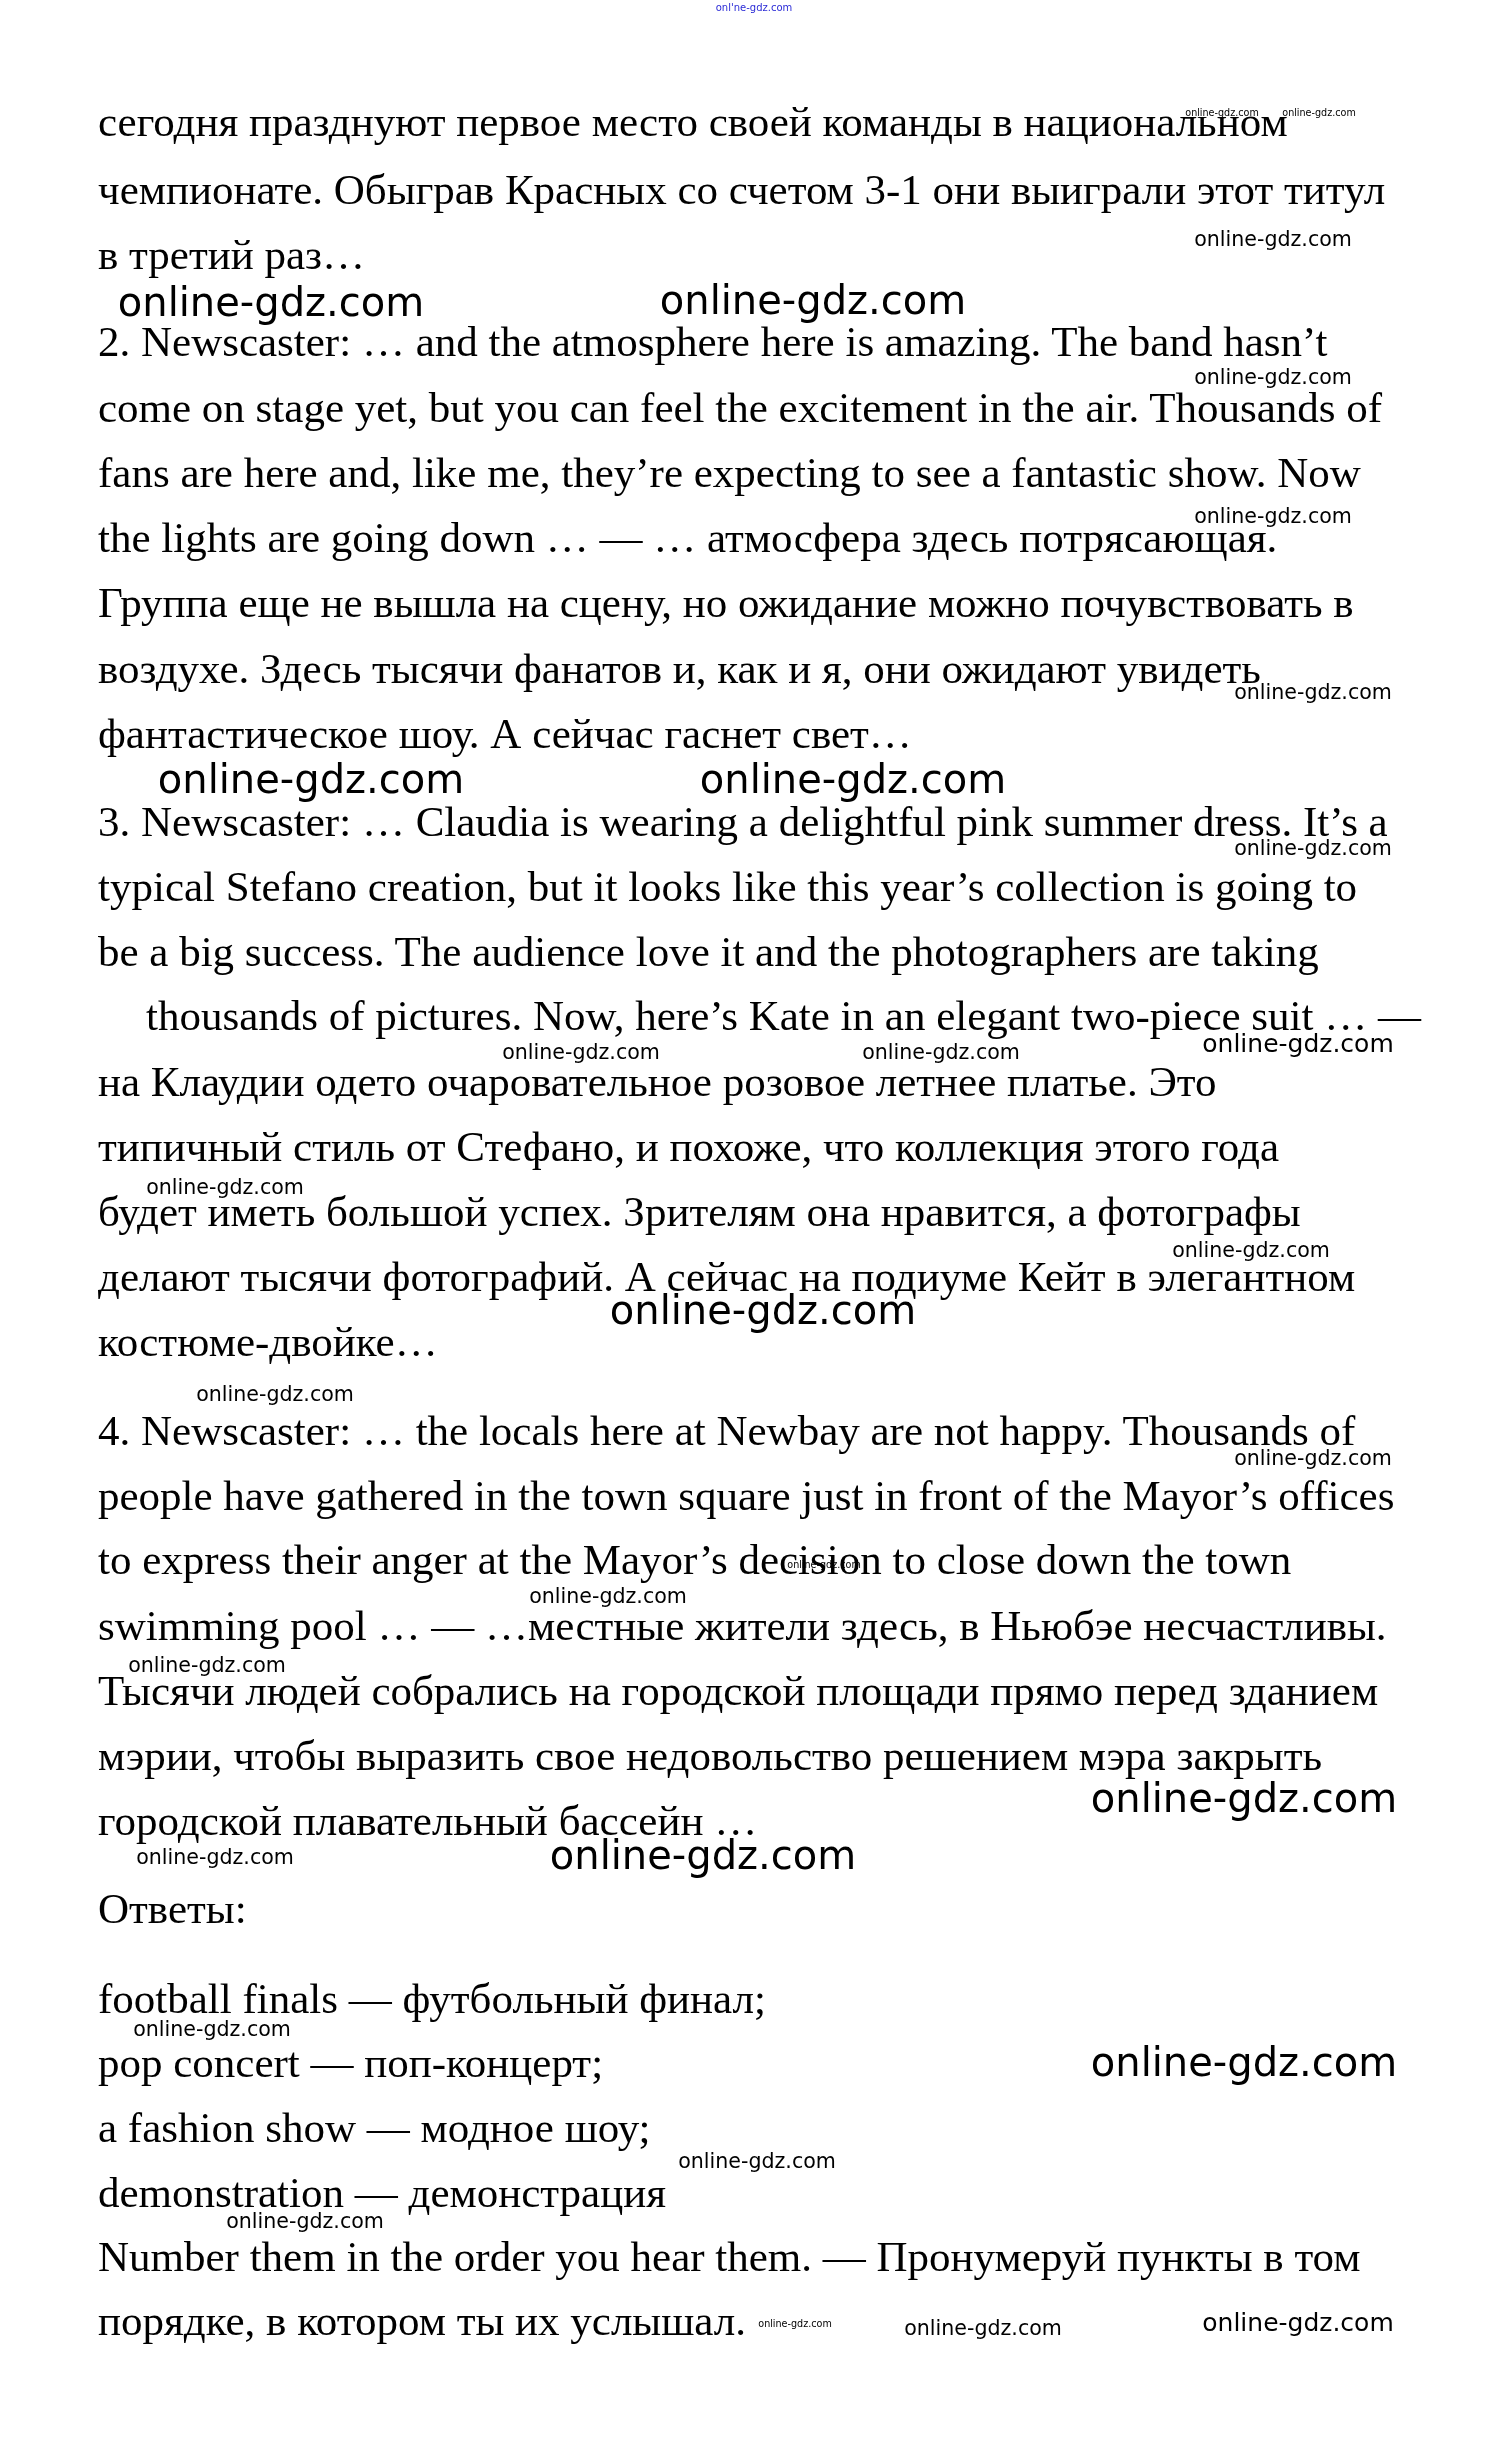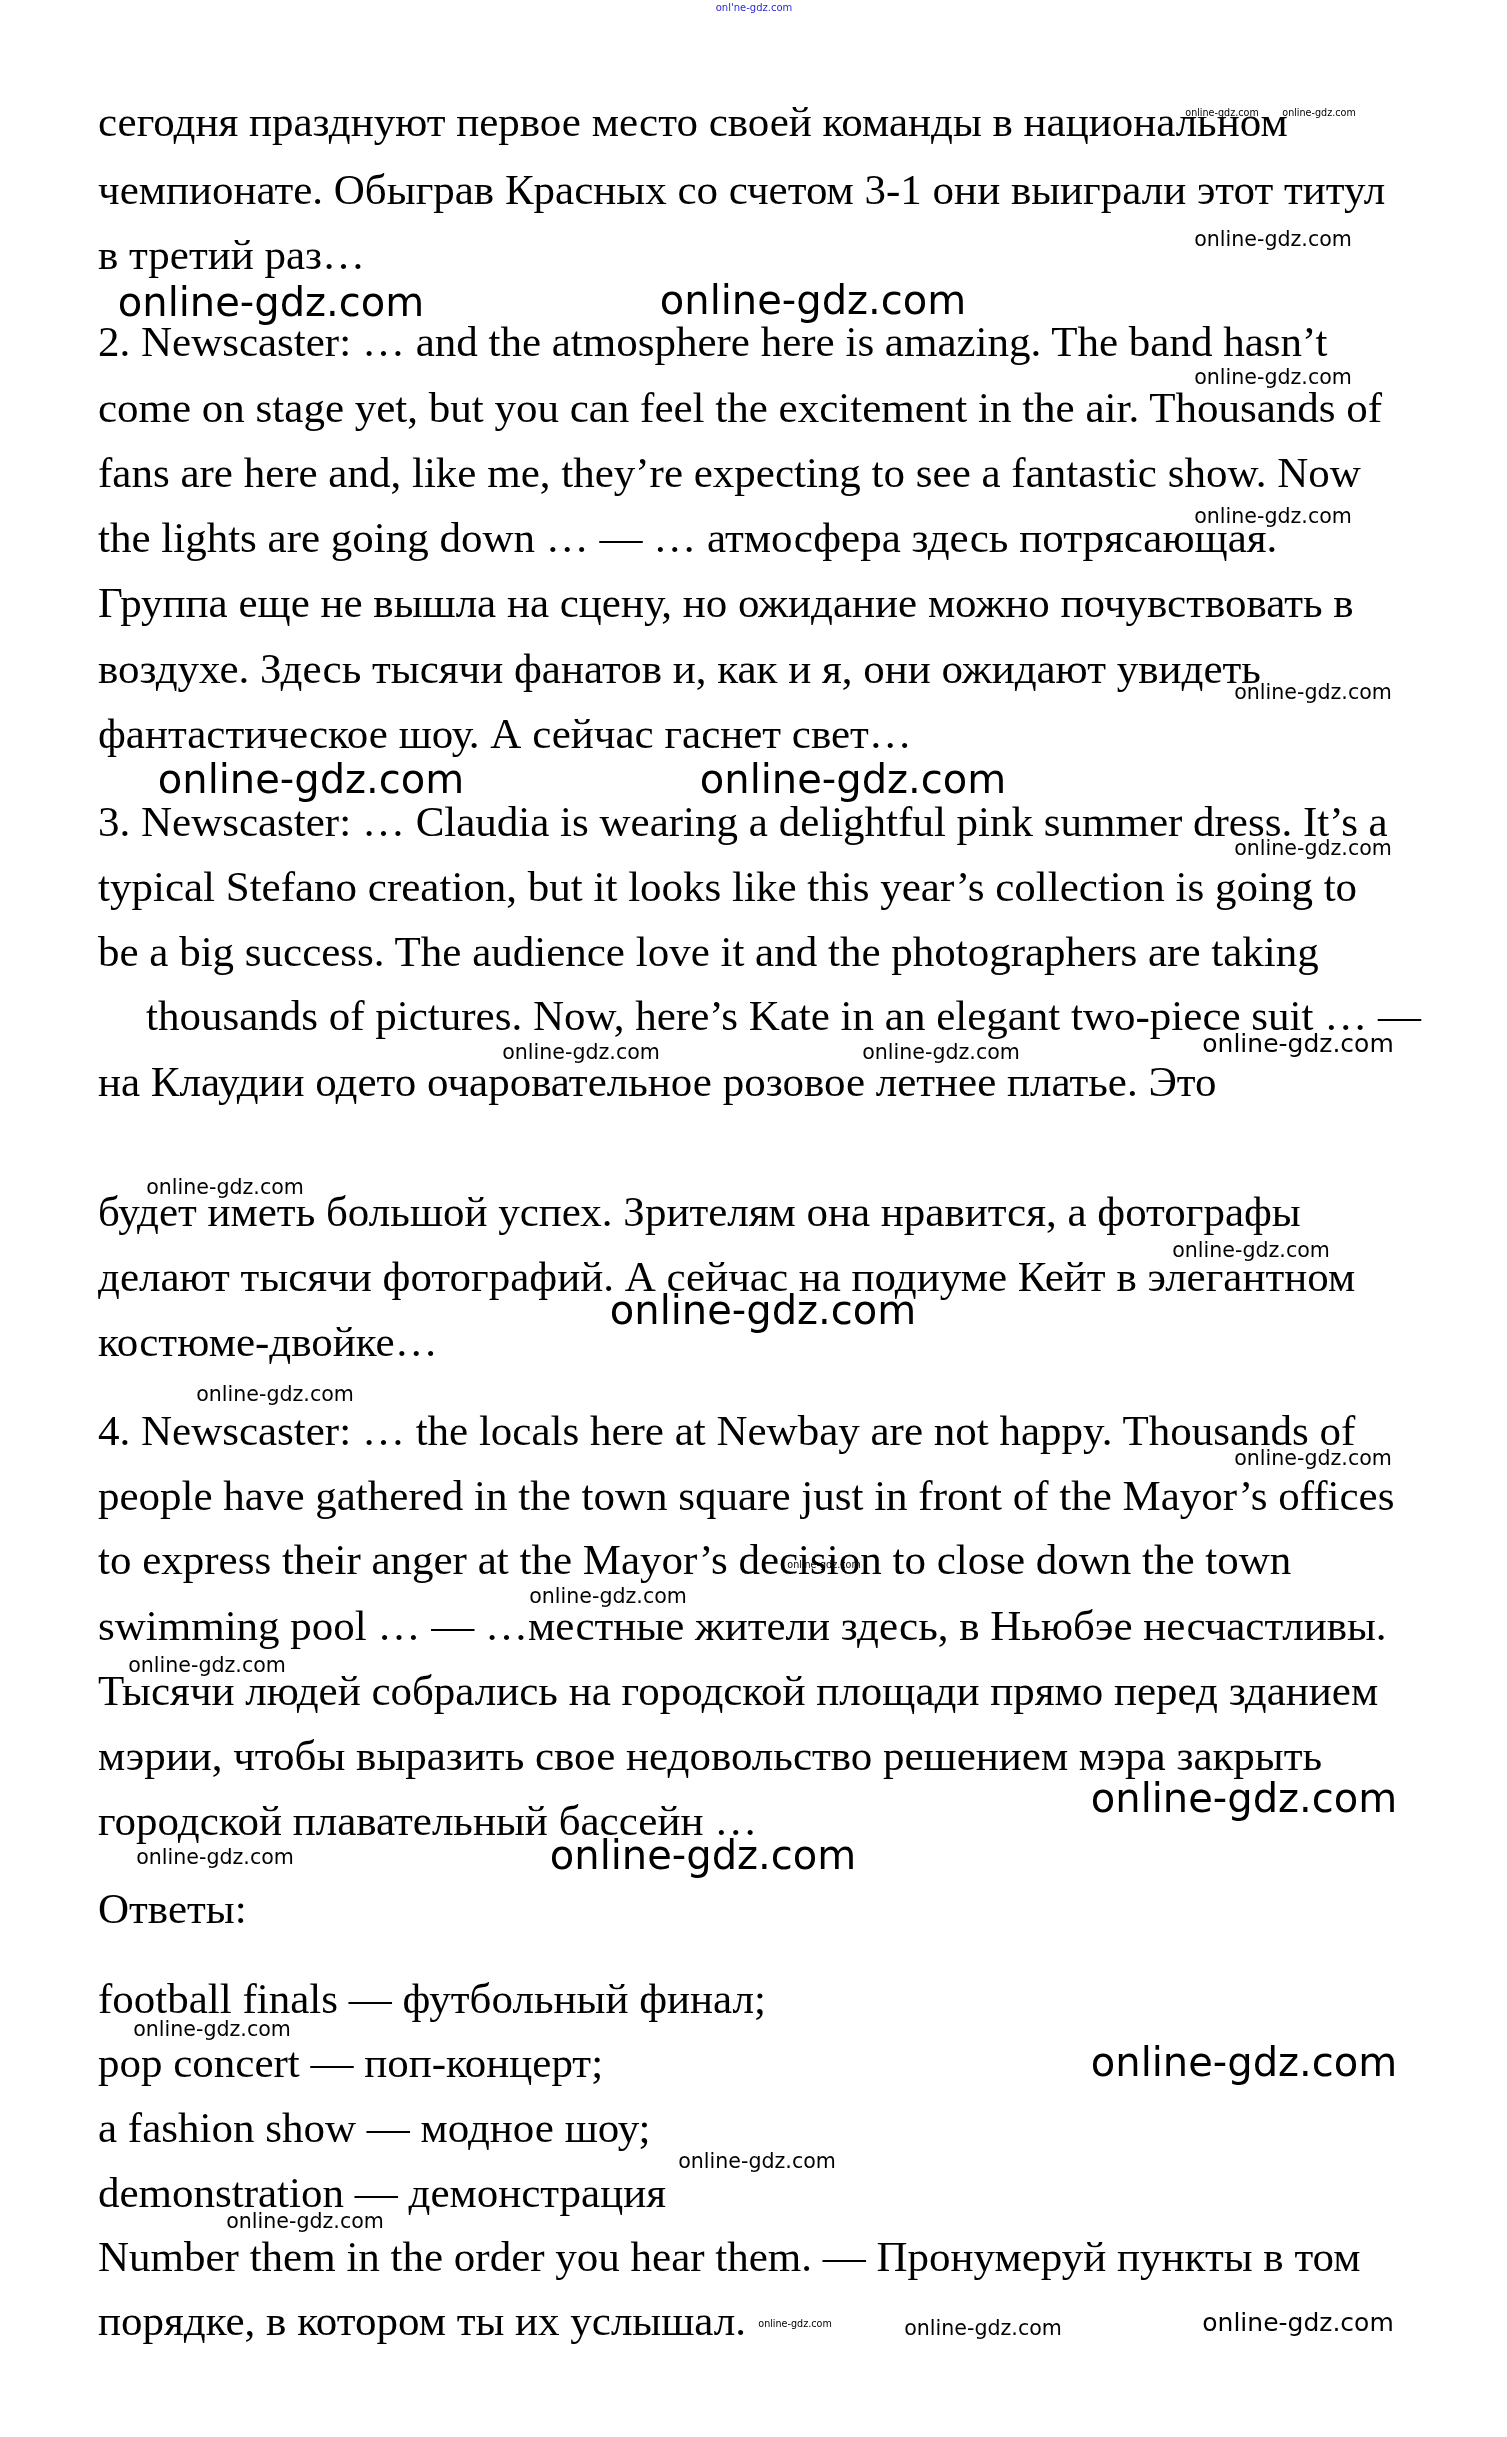--- a/index.html
+++ b/index.html
@@ -41,20 +41,21 @@
   <div class="line" style="top:512px;">the lights are going down … — … атмосфера здесь потрясающая.</div>
   <div class="line" style="top:577px;">Группа еще не вышла на сцену, но ожидание можно почувствовать в</div>
   <div class="line" style="top:643px;">воздухе. Здесь тысячи фанатов и, как и я, они ожидают увидеть</div>
   <div class="line" style="top:708px;">фантастическое шоу. А сейчас гаснет свет…</div>
 
   <div class="line" style="top:796px;">3. Newscaster: … Claudia is wearing a delightful pink summer dress. It’s a</div>
   <div class="line" style="top:861px;">typical Stefano creation, but it looks like this year’s collection is going to</div>
   <div class="line" style="top:926px;">be a big success. The audience love it and the photographers are taking</div>
   <div class="line" style="top:990px;margin-left:48px;">thousands of pictures. Now, here’s Kate in an elegant two-piece suit … —</div>
   <div class="line" style="top:1056px;">на Клаудии одето очаровательное розовое летнее платье. Это</div>
+  <div class="line" style="top:1121px;">типичный стиль от Стефано, и похоже, что коллекция этого года</div>
   <div class="line" style="top:1186px;">будет иметь большой успех. Зрителям она нравится, а фотографы</div>
   <div class="line" style="top:1251px;">делают тысячи фотографий. А сейчас на подиуме Кейт в элегантном</div>
   <div class="line" style="top:1316px;">костюме-двойке…</div>
 
   <div class="line" style="top:1405px;">4. Newscaster: … the locals here at Newbay are not happy. Thousands of</div>
   <div class="line" style="top:1470px;">people have gathered in the town square just in front of the Mayor’s offices</div>
   <div class="line" style="top:1534px;">to express their anger at the Mayor’s decision to close down the town</div>
   <div class="line" style="top:1600px;">swimming pool … — …местные жители здесь, в Ньюбэе несчастливы.</div>
   <div class="line" style="top:1665px;">Тысячи людей собрались на городской площади прямо перед зданием</div>
   <div class="line" style="top:1730px;">мэрии, чтобы выразить свое недовольство решением мэра закрыть</div>

